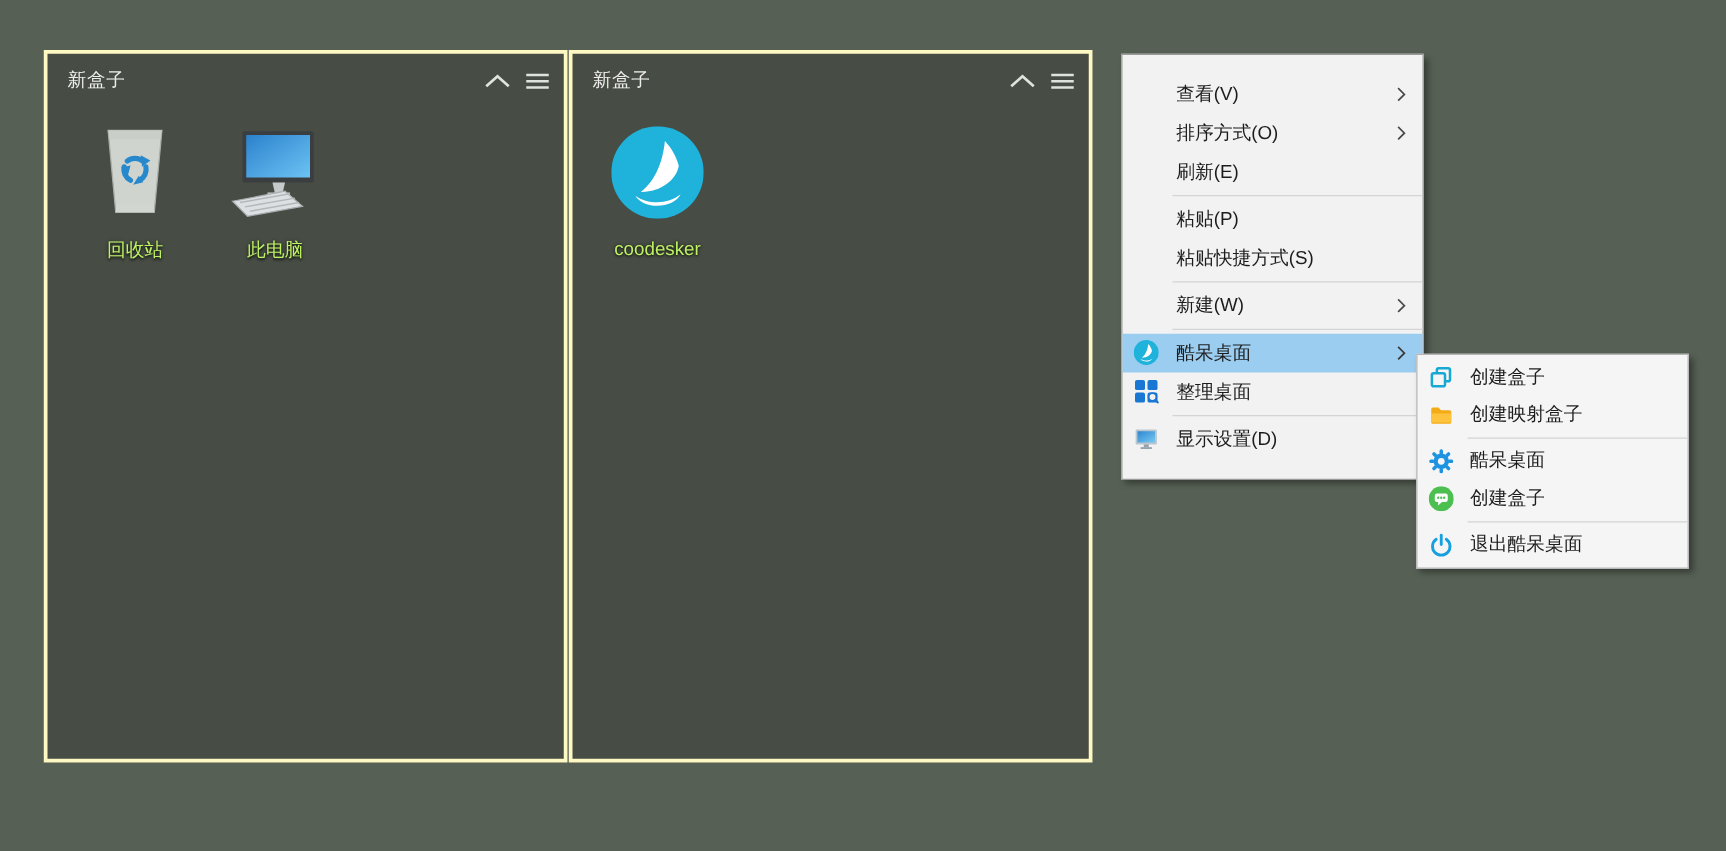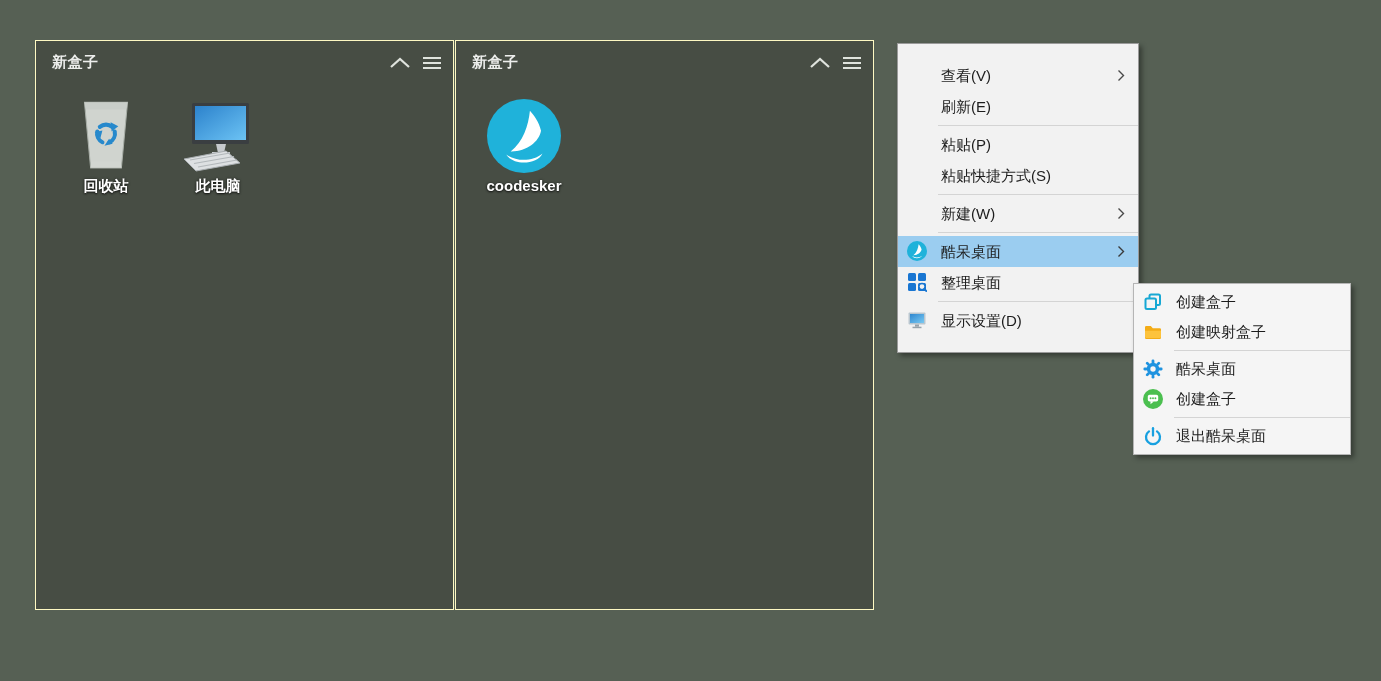--- a/index.html
+++ b/index.html
@@ -5,35 +5,35 @@
   html,body{margin:0;padding:0;}
   body{
     width:1381px;height:681px;overflow:hidden;position:relative;
     background:#566054;
     font-family:"Liberation Sans","DejaVu Sans",sans-serif;
     -webkit-font-smoothing:antialiased;
   }
   
   .box{
     position:absolute;top:40px;width:419px;height:570px;
-    background:#474d44;border:1px solid #fef9c3;box-sizing:border-box;font-weight:bold;
+    background:#474d44;border:3px solid #fef9c3;box-sizing:border-box;
   }
   #box1{left:35px;}
   #box2{left:455px;}
   .box-title{
     position:absolute;left:16px;top:12px;font-size:15px;color:#edeeec;letter-spacing:.5px;
   }
   .box-collapse{position:absolute;right:42px;top:15px;width:22px;height:14px;cursor:pointer;}
   .box-menu{position:absolute;right:10px;top:14px;width:22px;height:16px;cursor:pointer;}
   .icon-cell{
     position:absolute;width:100px;text-align:center;cursor:pointer;
   }
   .icon-art{height:82px;display:flex;align-items:flex-end;justify-content:center;}
   .icon-label{
-    margin-top:4px;font-size:15px;color:#ffffff;
+    margin-top:16px;font-size:15px;color:#bef264;
     text-shadow:0 1px 2px rgba(0,0,0,.7),0 0 3px rgba(0,0,0,.45);
   }
   
   .menu{
     position:absolute;background:#f2f2f2;border:1px solid #9a9a9a;
     box-shadow:3px 3px 5px rgba(0,0,0,.38);box-sizing:border-box;
   }
   #context-menu{left:897px;top:43px;width:242px;padding:16px 0;}
   #sub-menu{left:1133px;top:283px;width:218px;padding:3px 0;background:#f5f5f5;border-color:#b5b5b5;}
   .mi{
@@ -155,20 +155,28 @@
 
   <div class="mi">
     <span>查看(V)</span>
     <span class="mi-arrow">
       <svg width="8" height="13" viewBox="0 0 8 13">
           <polyline points="1.5,1.5 6.5,6.5 1.5,11.5" fill="none" stroke="#4a4a4a" stroke-width="1.4"></polyline>
         </svg>
     </span>
   </div>
 
+  <div class="mi">
+    <span>排序方式(O)</span>
+    <span class="mi-arrow">
+      <svg width="8" height="13" viewBox="0 0 8 13">
+          <polyline points="1.5,1.5 6.5,6.5 1.5,11.5" fill="none" stroke="#4a4a4a" stroke-width="1.4"></polyline>
+        </svg>
+    </span>
+  </div>
 
   <div class="mi">
     <span>刷新(E)</span>
   </div>
 
   <div class="sep"></div>
 
   <div class="mi">
     <span>粘贴(P)</span>
   </div>

